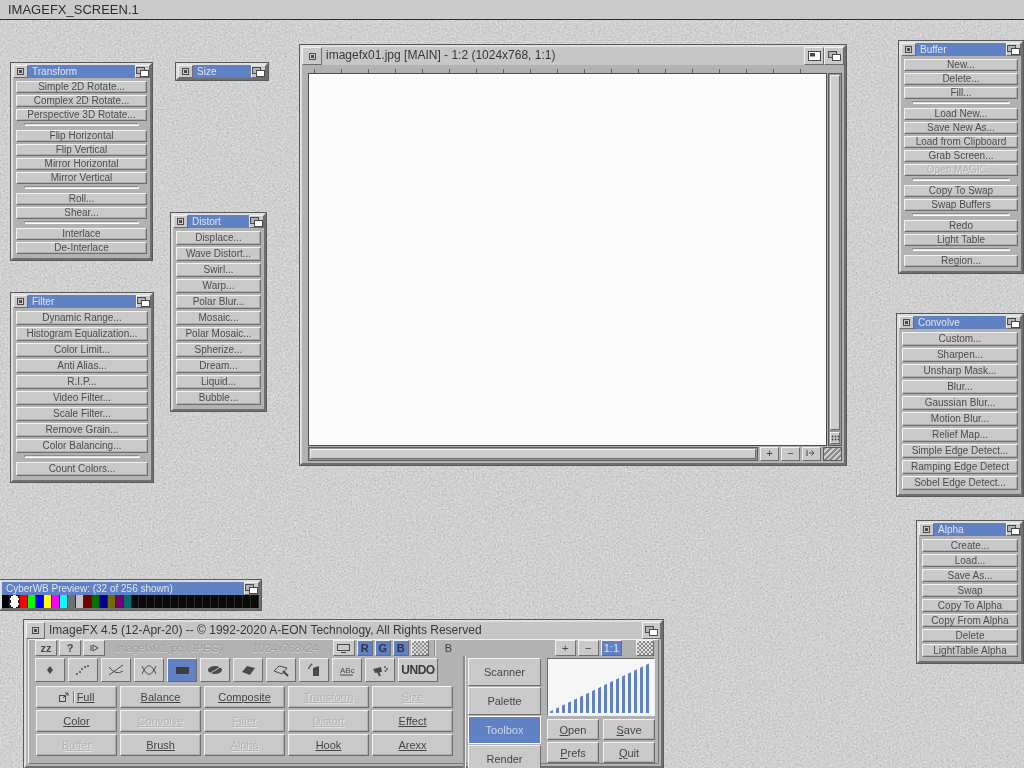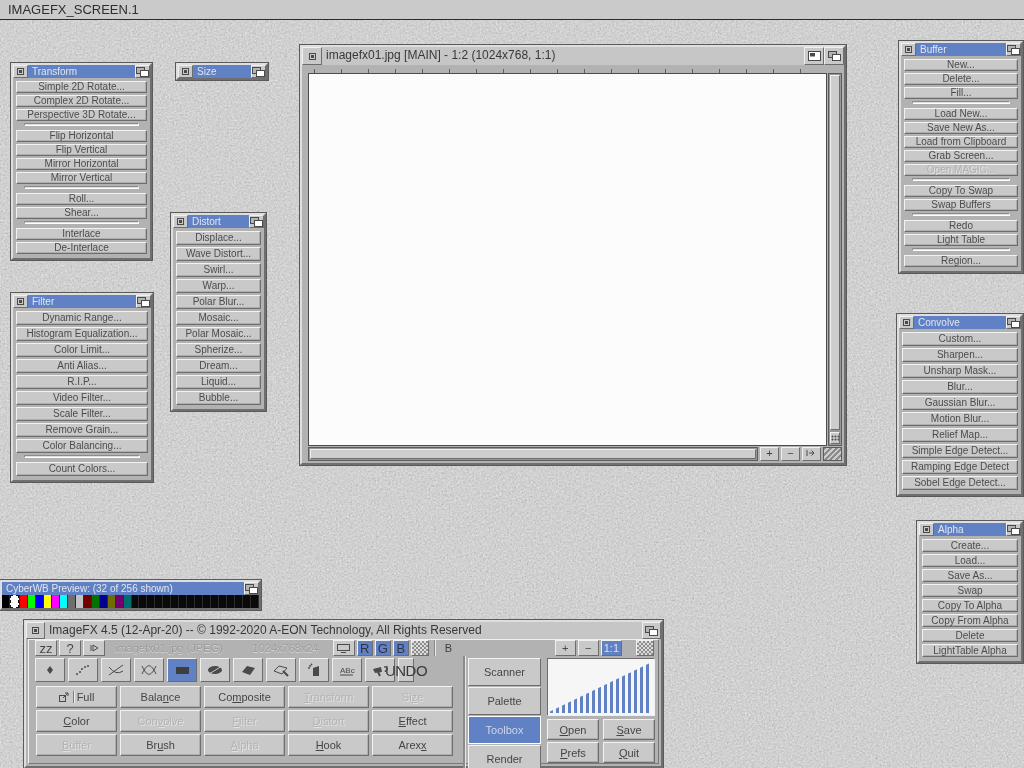--- a/index.html
+++ b/index.html
@@ -61,43 +61,43 @@
   .swatch.sel { border:1px dashed #111; background:#fff; }
 
   
   #cmd-window { left:0; top:620px; width:639px; height:148px;margin-left:24px; }
   #cmd-window .tb { height:17px; font-size:12px; }
   #cmd-window .gad { width:19px; }
   .cmd-body { position:absolute; left:2px; right:2px; top:17px; bottom:2px; display:flex; flex-direction:column;
     border:1px solid; border-color:#efefef #7a7a7a #7a7a7a #efefef; }
   .info-row { height:21px; display:flex; align-items:center; padding:0 4px 0 6px; gap:2px; }
   .sbtn { height:16px; min-width:22px; padding:0 2px; background:#c9c9c9; border:1px solid;
-    border-color:#f0f0f0 #6d6d6d #6d6d6d #f0f0f0; font-size:13px; font-weight:normal; color:#474747;
+    border-color:#f0f0f0 #6d6d6d #6d6d6d #f0f0f0; font-size:11px; font-weight:bold; color:#474747;
     display:flex; align-items:center; justify-content:center; }
   .chan { min-width:16px; background:#6081c4; color:#323246; }
   .dither { min-width:18px; background:conic-gradient(#8d8d8d 25%,#dcdcdc 0 50%,#8d8d8d 0 75%,#dcdcdc 0) 0 0/4px 4px; }
   .ghosttext { color:#9c9c9c; text-shadow:0 1px 0 #d6d6d6; font-size:11px; white-space:nowrap; }
   .blab { font-size:11px; color:#3f3f3f; padding:0 4px; }
   .vline { width:2px; align-self:stretch; background:#8a8a8a; border-right:1px solid #e8e8e8; margin:0 3px; }
   .spacer { flex:1; }
   .zbtn { min-width:21px; font-size:11px; font-weight:normal; }
   .bluebtn { background:#6081c4; color:#dde3f2; }
 
   .cmd-main { flex:1; display:flex; }
   .cmd-left { width:434px; display:flex; flex-direction:column; }
   .tools-row { height:28px; display:flex; align-items:center; padding-left:6px; gap:3px; }
   .tool { width:30px; height:24px; background:#c9c9c9; border:1px solid; border-color:#f0f0f0 #6d6d6d #6d6d6d #f0f0f0;
     display:flex; align-items:center; justify-content:center; }
   .tool.sel { background:#6081c4; }
   .tool svg { display:block; }
-  .undo { width:16px; font-weight:normal; font-size:15px; letter-spacing:-0.5px; color:#3a3a3a; }
+  .undo { width:40px; font-weight:bold; font-size:12px; letter-spacing:-0.5px; color:#3a3a3a; }
   .cmd-grid { flex:1; display:grid; grid-template-columns:repeat(5,81px); grid-auto-rows:22px; gap:2px 3px; padding:2px 0 0 7px; }
   .gbtn { background:#c9c9c9; border:1px solid; border-color:#f2f2f2 #6d6d6d #6d6d6d #f2f2f2;
     box-shadow:inset -1px -1px 0 #adadad; font-size:11px; color:#454545; display:flex; align-items:center; justify-content:center; gap:3px;
-    white-space:nowrap; overflow:hidden; }
+    white-space:nowrap; overflow:hidden;text-decoration:underline; }
   .gbtn.ghost { color:#b4b4b4; text-shadow:1px 1px 0 #e2e2e2; }
   .ul { text-decoration:underline; text-underline-offset:1px; }
   .divbar { width:1px; height:12px; background:#7a7a7a; box-shadow:1px 0 0 #eee; }
   .cmd-side { width:80px; padding:2px 2px 0 3px; border-left:2px solid #8a8a8a; box-shadow:inset 1px 0 0 #e8e8e8; }
   .sidebtn { height:28px; margin-bottom:1px; background:#c9c9c9; border:1px solid; border-color:#f2f2f2 #6d6d6d #6d6d6d #f2f2f2;
     font-size:11px; color:#454545; display:flex; align-items:center; justify-content:center; }
   .sidebtn.sel { background:#6081c4; color:#ccd5ea; border-color:#fff; }
   .cmd-right { flex:1; display:flex; flex-direction:column; padding:2px 3px 0 4px; }
   .ramp-box { height:58px; background:#f6f6f6; border:1px solid; border-color:#6d6d6d #f0f0f0 #f0f0f0 #6d6d6d; position:relative; overflow:hidden; }
   .ramp { position:absolute; inset:2px; background:repeating-linear-gradient(90deg,#6081c4 0 3px,#f6f6f6 3px 6px);

